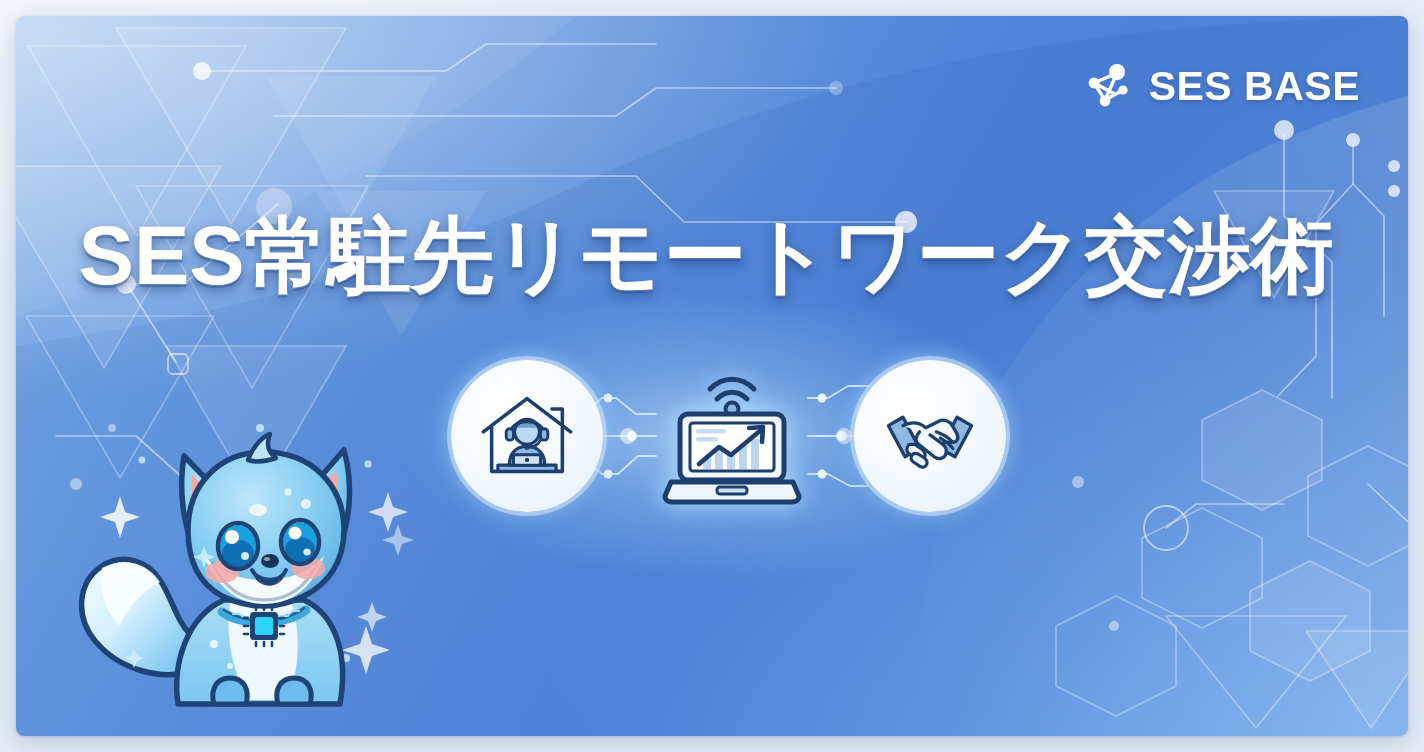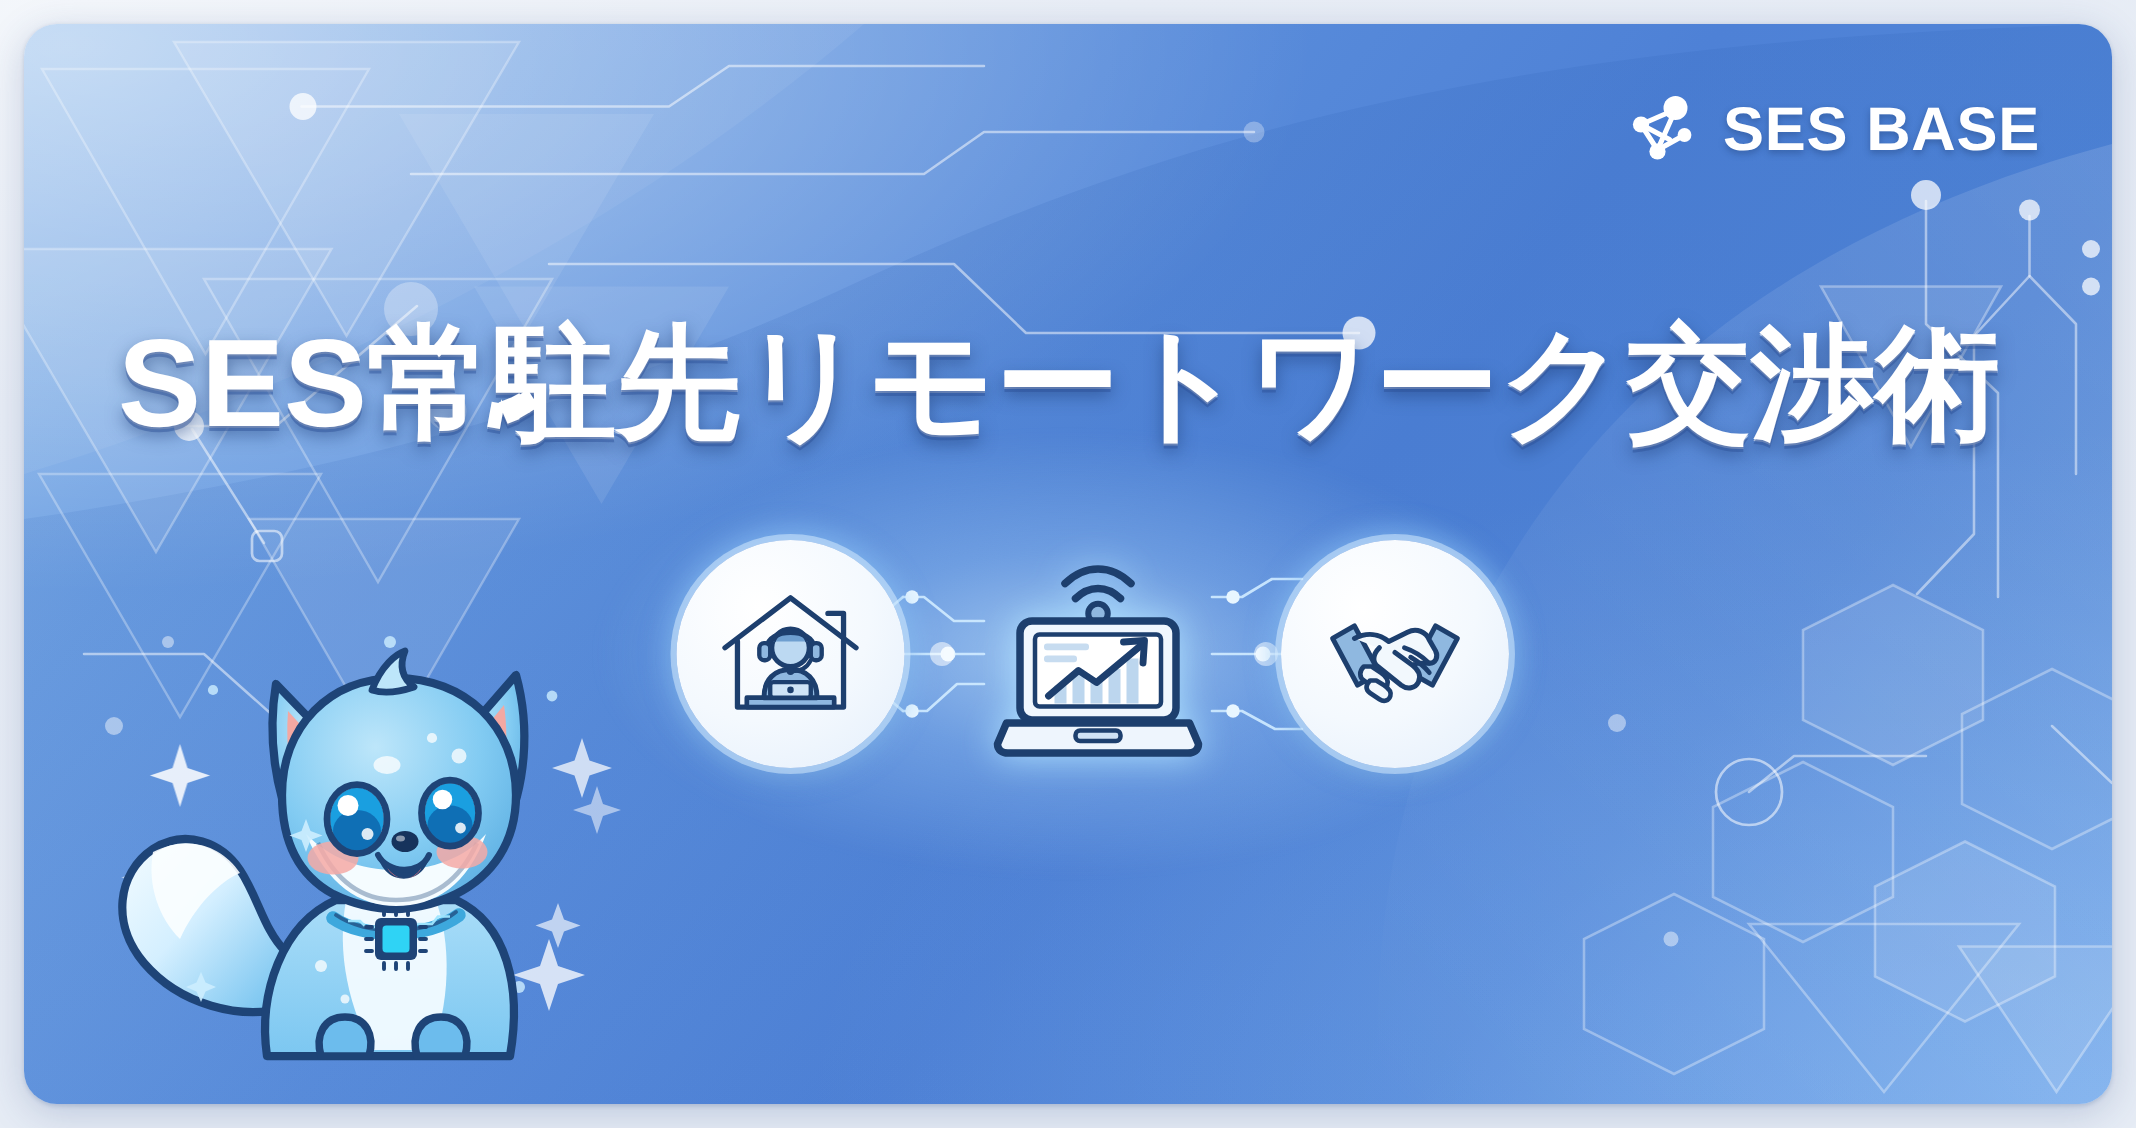--- a/index.html
+++ b/index.html
@@ -11,21 +11,21 @@
   #stage{
     position:relative; width:1424px; height:752px;
     background:
       radial-gradient(120% 90% at 4% 0%, #f4f7fb 0%, #e9eef6 40%, #e6ecf5 100%);
   }
 
   
   .card{
     position:absolute; left:16px; top:16px;
     width:1392px; height:720px;
-    border-radius:22px;
+    border-radius:8px;
     overflow:hidden;
     box-shadow:0 6px 26px rgba(40,70,130,.22), 0 1px 3px rgba(40,70,130,.18);
     background:
       radial-gradient(130% 110% at 2% 2%,  rgba(255,255,255,.48) 0%, rgba(255,255,255,0) 46%),
       radial-gradient(120% 120% at 100% 100%, rgba(160,205,255,.45) 0%, rgba(160,205,255,0) 52%),
       linear-gradient(128deg, #8ab7ea 0%, #6d9fe2 18%, #5a8ddb 38%, #4e81d6 58%, #5186d8 76%, #6ba1e5 100%);
   }
 
   .patt{position:absolute; inset:0; pointer-events:none;}
 

